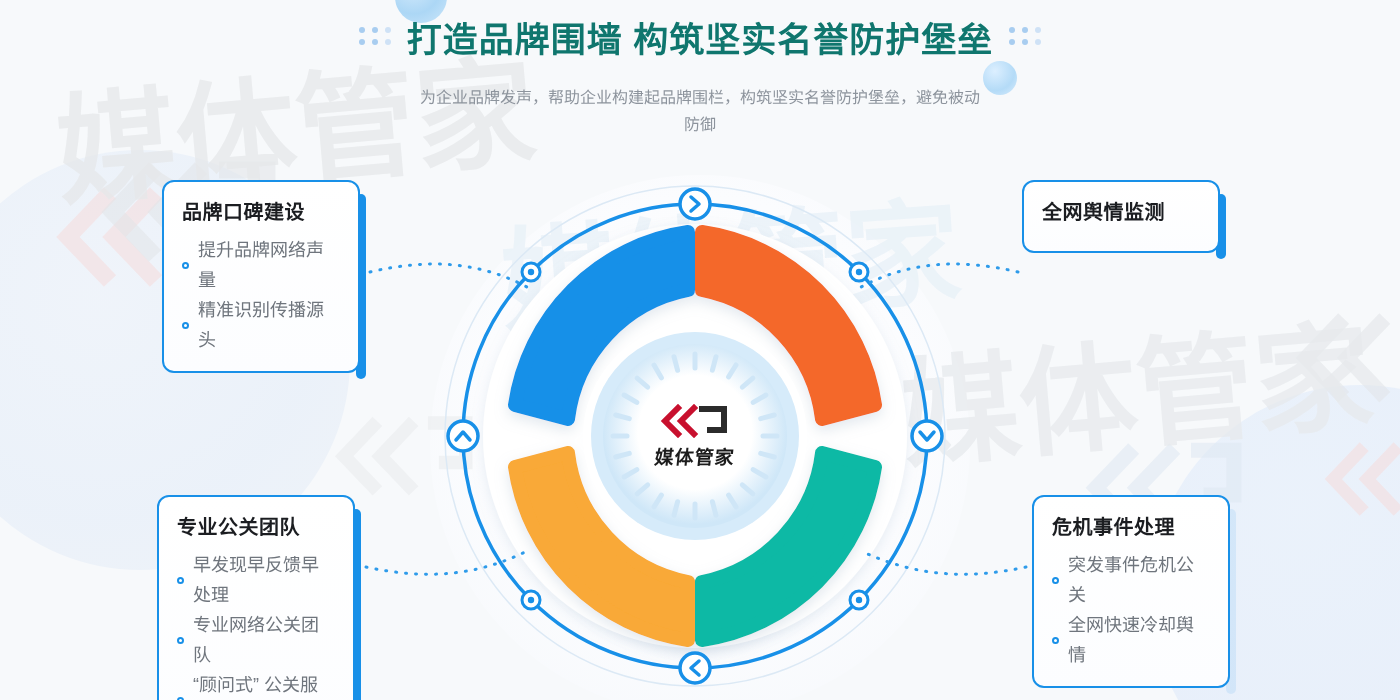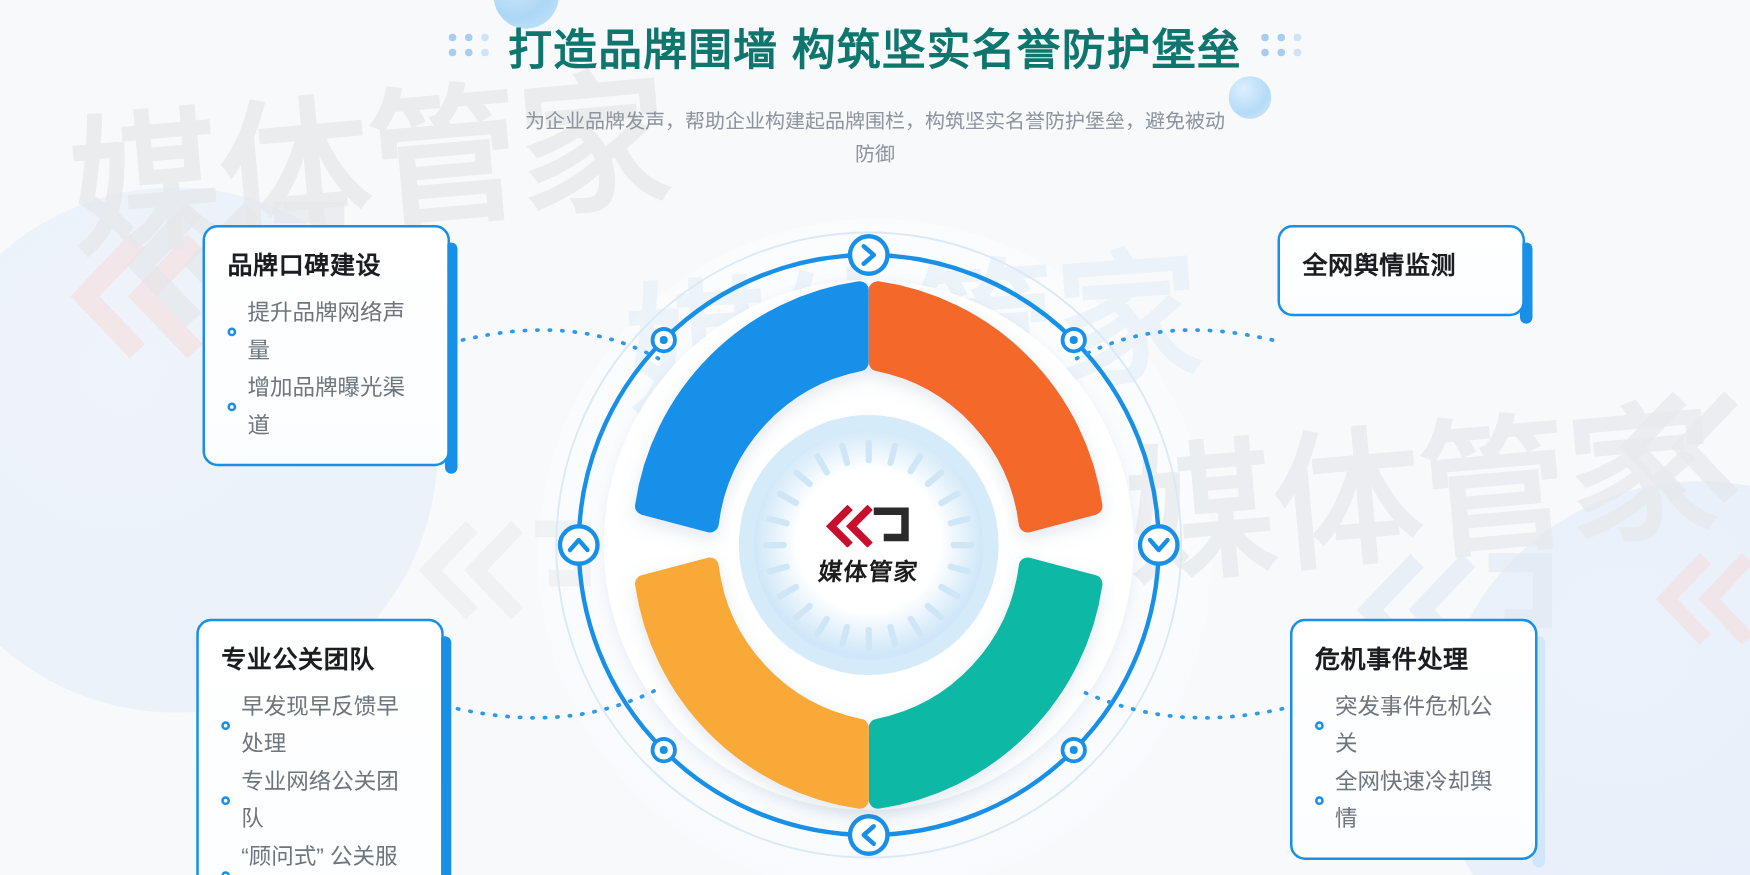--- a/index.html
+++ b/index.html
@@ -395,21 +395,21 @@
 
 <div class="card" id="card-tl">
   <div class="card-title">品牌口碑建设</div>
   <ul>
     <li>
       <span class="bullet"></span>
       <span>提升品牌网络声量</span>
     </li>
     <li>
       <span class="bullet"></span>
-      <span>增加品牌曝光渠道</span>
+      <span>精准识别传播源头</span>
     </li>
   </ul>
 </div>
 
 <div class="card" id="card-tr">
   <div class="card-title">全网舆情监测</div>
 </div>
 
 <div class="card" id="card-bl">
   <div class="card-title">专业公关团队</div>

